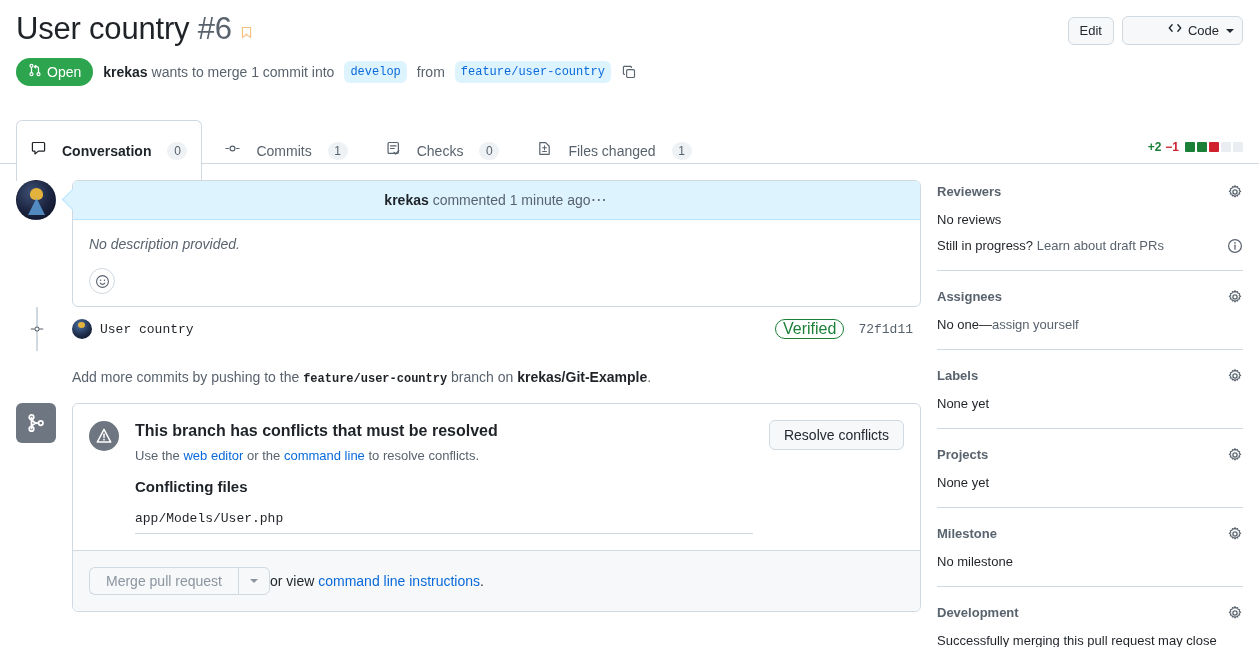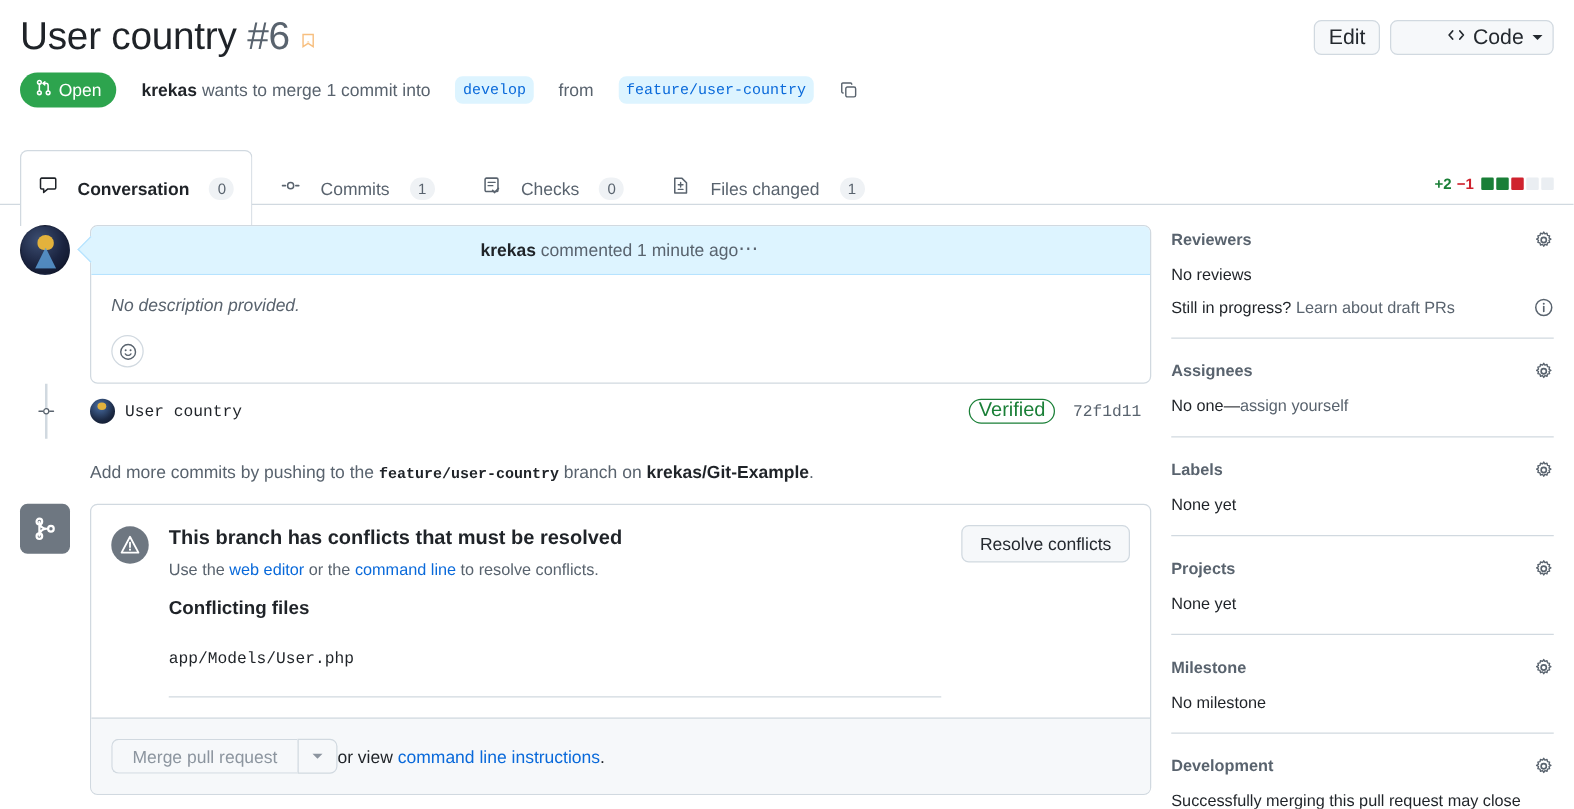--- a/index.html
+++ b/index.html
@@ -22,32 +22,32 @@
     font-size: 31px; line-height: 38px; font-weight: 400;
     color: #1f2328; letter-spacing: -0.2px; margin: 0;
     white-space: nowrap;
   }
   .pr-title .num { color: #59636e; font-weight: 400; }
   .bookmark-icon { display: inline-flex; align-items: center; margin-top: 6px; }
 
   .header-actions { display: flex; gap: 8px; align-items: center; margin-top: 6px; }
   .btn {
     font-family: "Liberation Sans", sans-serif;
-    font-size: 17px; line-height: 18px;
+    font-size: 13px; line-height: 18px;
     border: 1px solid #d1d9e0; border-radius: 6px;
     background: #f6f8fa; color: #24292f;
     padding: 4px 11px; cursor: pointer;
     display: inline-flex; align-items: center; gap: 5px;
     white-space: nowrap;
   }
   .btn-code { padding-right: 8px; padding-left: 44px; }
   .caret { width: 0; height: 0; border-left: 4px solid transparent; border-right: 4px solid transparent; border-top: 4px solid #24292f; display:inline-block; margin-left: 2px; }
 
   
-  .subhead { display: flex; align-items: center; gap: 20px; margin-top: 10px; font-size: 14px; color: #59636e; }
+  .subhead { display: flex; align-items: center; gap: 10px; margin-top: 10px; font-size: 14px; color: #59636e; }
   .state-badge {
     display: inline-flex; align-items: center; gap: 5px;
     background: #2da44e; color: #fff;
     border-radius: 2em; padding: 5px 12px;
     font-size: 14px; font-weight: 400; line-height: 18px;
   }
   .subhead .author { color: #1f2328; font-weight: 600; }
   .branch-chip {
     font-family: "Liberation Mono", monospace;
     font-size: 12px; background: #ddf4ff; color: #0969da;
@@ -167,21 +167,21 @@
   .conflict-top { display: flex; align-items: flex-start; }
   .warn-icon {
     width: 30px; height: 30px; border-radius: 50%; background: #6e7781; flex: 0 0 30px;
     display: flex; align-items: center; justify-content: center; margin-top: 1px;
   }
   .conflict-texts { margin-left: 16px; flex: 1; }
   .conflict-title { font-size: 16px; font-weight: 600; color: #1f2328; line-height: 22px; }
   .conflict-sub { font-size: 13px; color: #59636e; margin-top: 4px; line-height: 20px; }
   .conflict-sub a, .lnk { color: #0969da; text-decoration: none; cursor: pointer; }
   .conflicting-files-h { font-size: 15px; font-weight: 600; margin-top: 12px; color: #1f2328; }
-  .file-list { margin-top: 22px; padding-bottom: 20px; border-bottom: 1px solid #d1d9e0; }
+  .file-list { margin-top: 14px; padding-bottom: 4px; border-bottom: 1px solid #d1d9e0; }
   .file-item { font-family: "Liberation Mono", monospace; font-size: 13px; color: #1f2328; line-height: 20px; }
   .resolve-btn {
     border: 1px solid #d1d9e0; border-radius: 6px; background: #f6f8fa;
     font-size: 14px; color: #24292f; padding: 6px 14px; cursor: pointer; white-space: nowrap;
     margin-left: 16px; font-family: "Liberation Sans", sans-serif;
   }
   .merge-footer {
     background: #f6f8fa; border-top: 1px solid #d1d9e0; padding: 16px;
     display: flex; align-items: center; gap: 0;
   }

